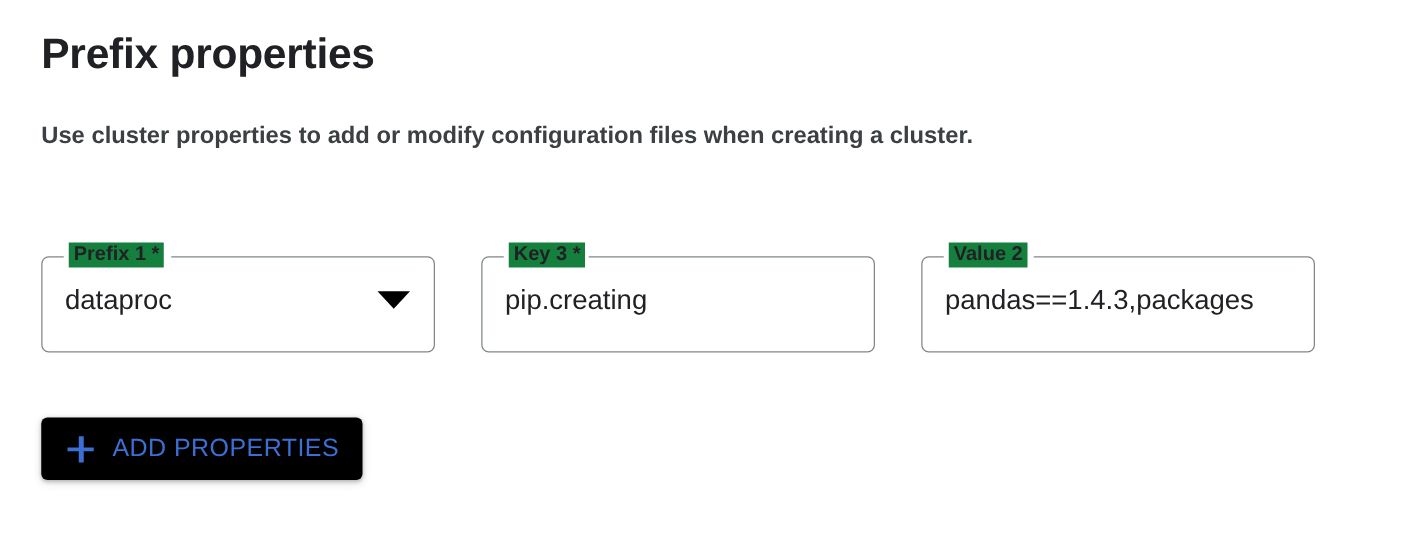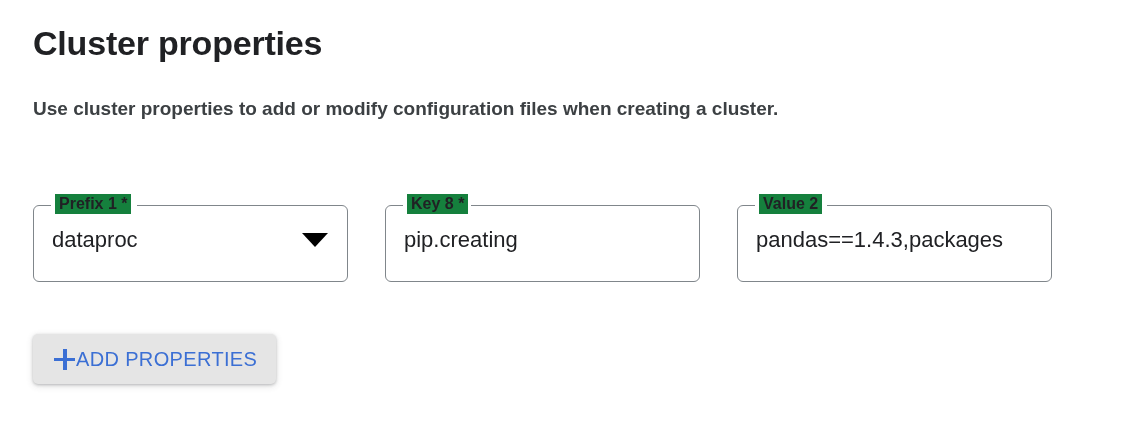--- a/index.html
+++ b/index.html
@@ -129,28 +129,29 @@
   }
 
   
   .add-button {
     position: absolute;
     left: 33px;
     top: 334px;
     height: 50px;
     display: inline-flex;
     align-items: center;
-    gap: 1px;
+    gap: 15px;
     padding: 0 19px 0 21px;
-    background: #e5e5e5;
+    background: #000000;
     border: none;
     border-radius: 5px;
     box-shadow: 0 1px 3px rgba(60,64,67,0.28), 0 2px 7px rgba(60,64,67,0.16);
     cursor: pointer;
     font-family: "Liberation Sans", sans-serif;
+    text-decoration: underline;
   }
 
   .plus-icon {
     position: relative;
     width: 21px;
     height: 21px;
     flex: 0 0 auto;
   }
   .plus-icon::before,
   .plus-icon::after {
@@ -174,40 +175,40 @@
     letter-spacing: 0.35px;
     color: #3b6fd4;
     white-space: nowrap;
   }
 </style>
 </head>
 <body>
 
 <div class="page">
 
-  <h1 class="page-title">Cluster properties</h1>
+  <h1 class="page-title">Prefix properties</h1>
 
   <p class="page-subtitle">Use cluster properties to add or modify configuration files when creating a cluster.</p>
 
   <div class="field-row">
 
     <div class="field">
       <div class="field-outline"></div>
       <div class="field-notch" style="width:86px;"></div>
       <label class="field-label">Prefix 1 *</label>
       <div class="field-value-wrap">
         <span class="field-value">dataproc</span>
         <span class="select-arrow"></span>
       </div>
     </div>
 
     <div class="field">
       <div class="field-outline"></div>
       <div class="field-notch" style="width:68px;"></div>
-      <label class="field-label">Key 8 *</label>
+      <label class="field-label">Key 3 *</label>
       <div class="field-value-wrap">
         <span class="field-value">pip.creating</span>
       </div>
     </div>
 
     <div class="field">
       <div class="field-outline"></div>
       <div class="field-notch" style="width:72px;"></div>
       <label class="field-label">Value 2</label>
       <div class="field-value-wrap">

